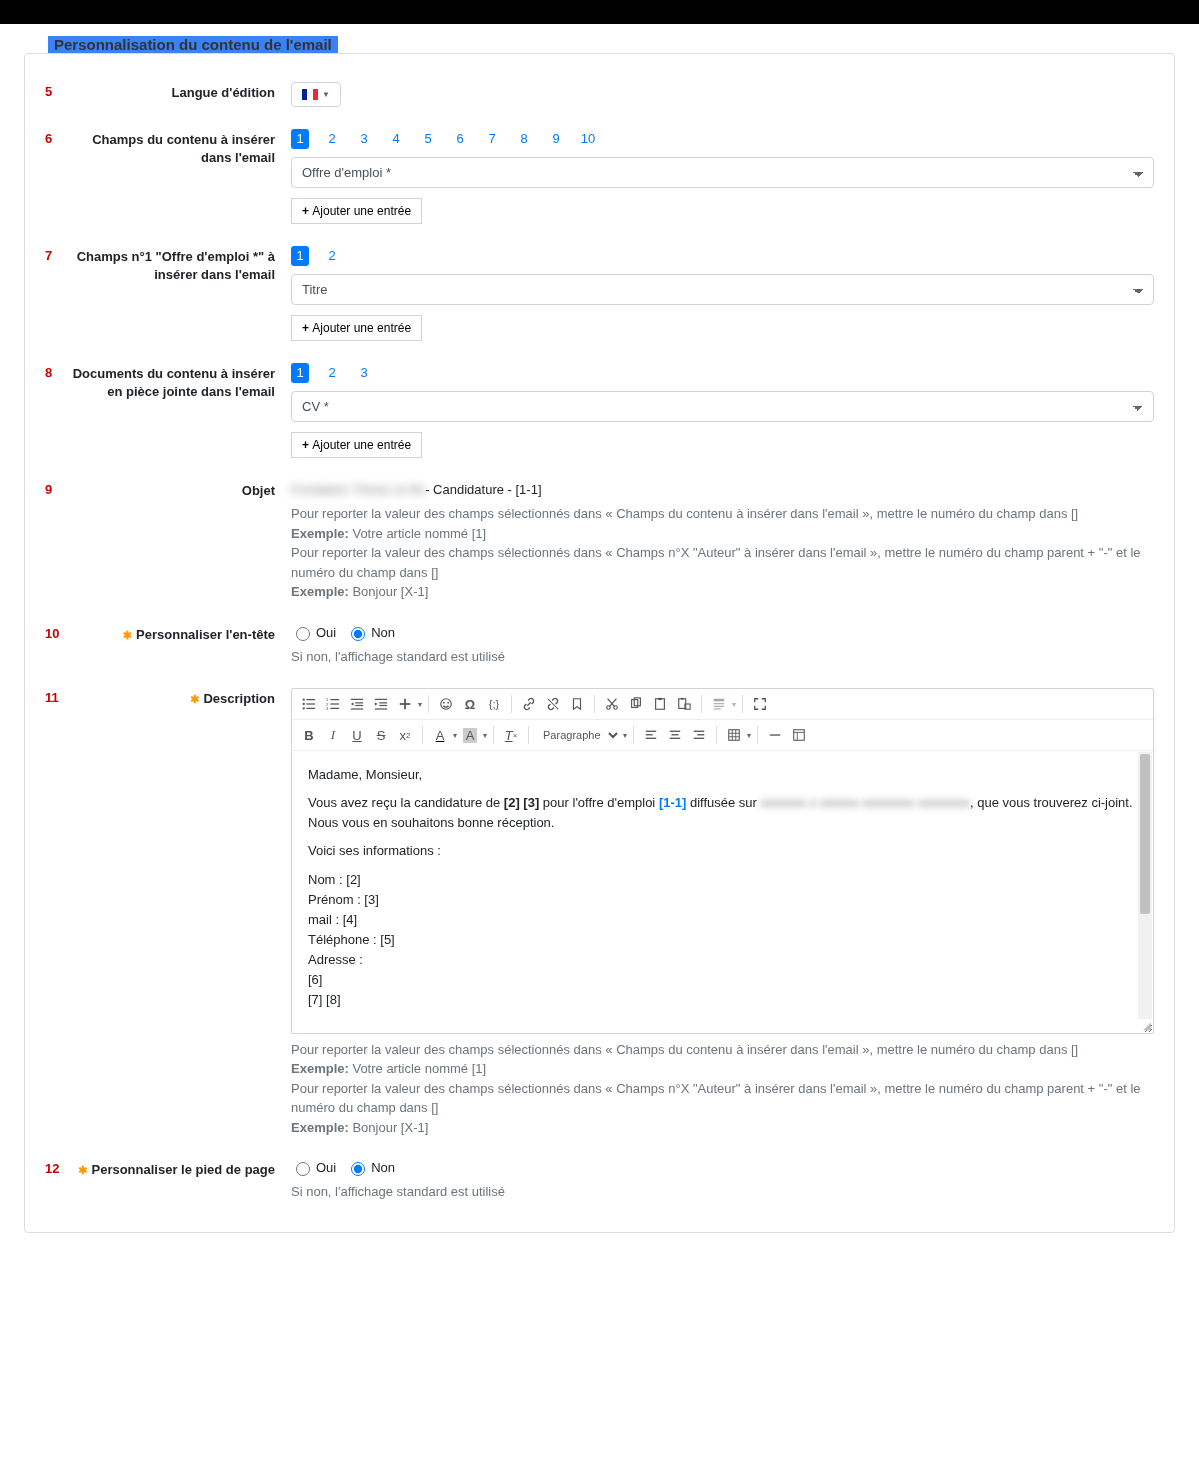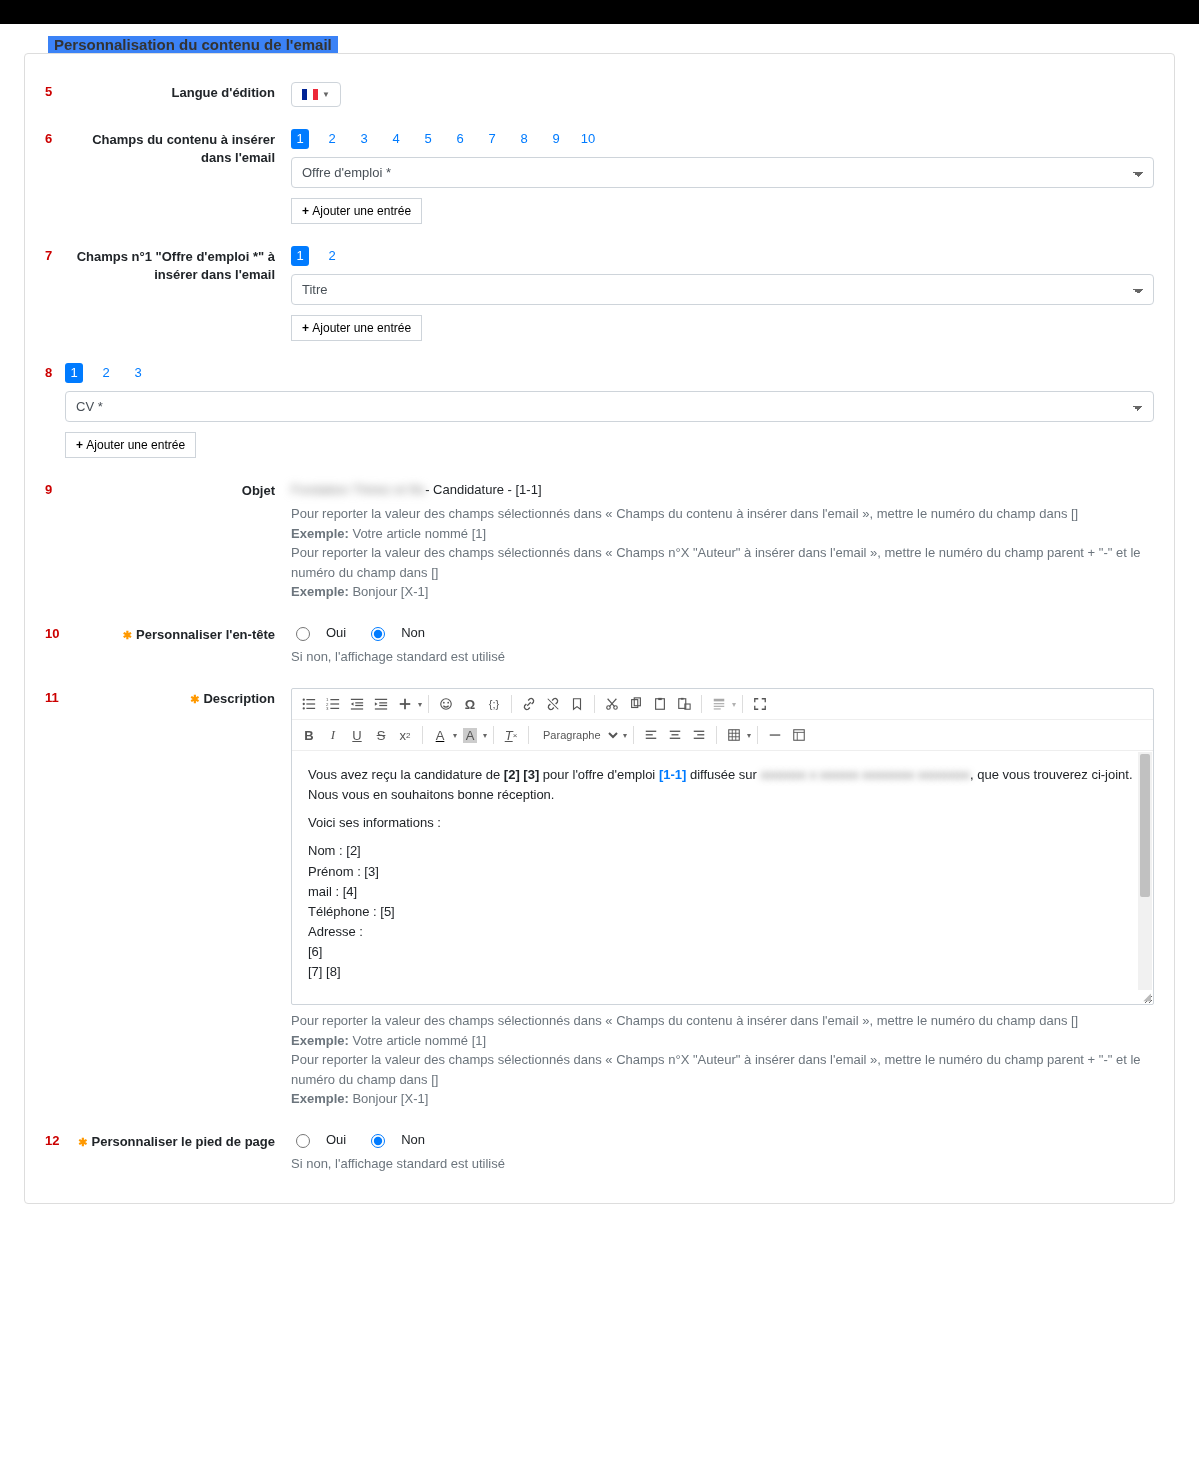--- a/index.html
+++ b/index.html
@@ -21,21 +21,21 @@
 .pager span{color:#007bff;font-size:13px;cursor:pointer;width:18px;text-align:center;line-height:20px;}
 .pager span.active{background:#007bff;color:#fff;border-radius:3px;}
 select.field,input.field{width:100%;box-sizing:border-box;border:1px solid #ced4da;border-radius:4px;padding:7px 10px;font-size:13px;color:#495057;background:#fff;}
 select.field{appearance:none;background-image:linear-gradient(45deg,transparent 50%,#666 50%),linear-gradient(135deg,#666 50%,transparent 50%);background-position:calc(100% - 15px) 14px,calc(100% - 10px) 14px;background-size:5px 5px,5px 5px;background-repeat:no-repeat;}
 .btn-add{margin-top:10px;border:1px solid #ced4da;background:#fff;border-radius:0;padding:5px 10px;font-size:12px;cursor:pointer;}
 .btn-add::before{content:"+ ";font-weight:700;}
 .blur{color:transparent;text-shadow:0 0 6px rgba(0,0,0,0.5);user-select:none;}
 .help{color:#6c757d;font-size:13px;line-height:1.5;margin-top:6px;}
 .help b{color:#6c757d;font-weight:700;}
 .radio-row{display:flex;align-items:center;gap:6px;}
-.radio-row label{font-size:13px;margin-right:14px;display:inline-flex;align-items:center;gap:13px;cursor:pointer;}
+.radio-row label{font-size:13px;margin-right:4px;display:inline-flex;align-items:center;gap:3px;cursor:pointer;}
 input[type=radio]{accent-color:#007bff;width:14px;height:14px;}
 .editor{border:1px solid #ced4da;border-radius:2px;}
 .toolbar{display:flex;flex-wrap:wrap;align-items:center;gap:2px;padding:4px 6px;border-bottom:1px solid #eee;}
 .tb{width:22px;height:22px;display:inline-flex;align-items:center;justify-content:center;color:#555;cursor:pointer;border-radius:2px;}
 .tb svg{width:14px;height:14px;fill:#555;}
 .sep{width:1px;height:18px;background:#ddd;margin:0 4px;}
 .para-sel{border:none;font-size:11px;color:#555;background:transparent;padding:2px 4px;}
 .ed-body-wrap{position:relative;}
 .ed-body{padding:14px 16px;font-size:13px;color:#212529;line-height:1.55;min-height:220px;overflow:auto;resize:vertical;}
 .ed-body p{margin:0 0 8px 0;}
@@ -94,20 +94,21 @@
           <span class="active">1</span>
           <span>2</span>
         </div>
         <select class="field"><option>Titre</option></select>
         <button class="btn-add">Ajouter une entrée</button>
       </div>
     </div>
 
     <div class="row">
       <div class="numcol">8</div>
+      <div class="labelcol">Documents du contenu à insérer en pièce jointe dans l'email</div>
       <div class="ctrlcol">
         <div class="pager">
           <span class="active">1</span>
           <span>2</span>
           <span>3</span>
         </div>
         <select class="field"><option>CV *</option></select>
         <button class="btn-add">Ajouter une entrée</button>
       </div>
     </div>
@@ -341,20 +342,21 @@
             <span class="tb">
                 <svg viewBox="0 0 16 16">
                   <rect x="2" y="2" width="12" height="12" fill="none" stroke="#555" stroke-width="1.2"></rect>
                   <line x1="2" y1="5" x2="14" y2="5" stroke="#555"></line>
                   <line x1="6" y1="5" x2="6" y2="14" stroke="#555"></line>
                 </svg>
               </span>
           </div>
           <div class="ed-body-wrap">
             <div class="ed-body">
+              <p>Madame, Monsieur,</p>
               <p>
                 <span>Vous avez reçu la candidature de </span><b>[2] [3]</b><span> pour l'offre d'emploi </span><b class="link">[1-1]</b><span> diffusée sur </span><span class="blur">xxxxxxx x xxxxxx xxxxxxxx xxxxxxxx</span><span>, que vous trouverez ci-joint.</span><br>
                 <span>Nous vous en souhaitons bonne réception.</span>
               </p>
               <p>Voici ses informations :</p>
               <p>
                 <span>Nom : [2]</span><br>
                 <span>Prénom : [3]</span><br>
                 <span>mail : [4]</span><br>
                 <span>Téléphone : [5]</span><br>

